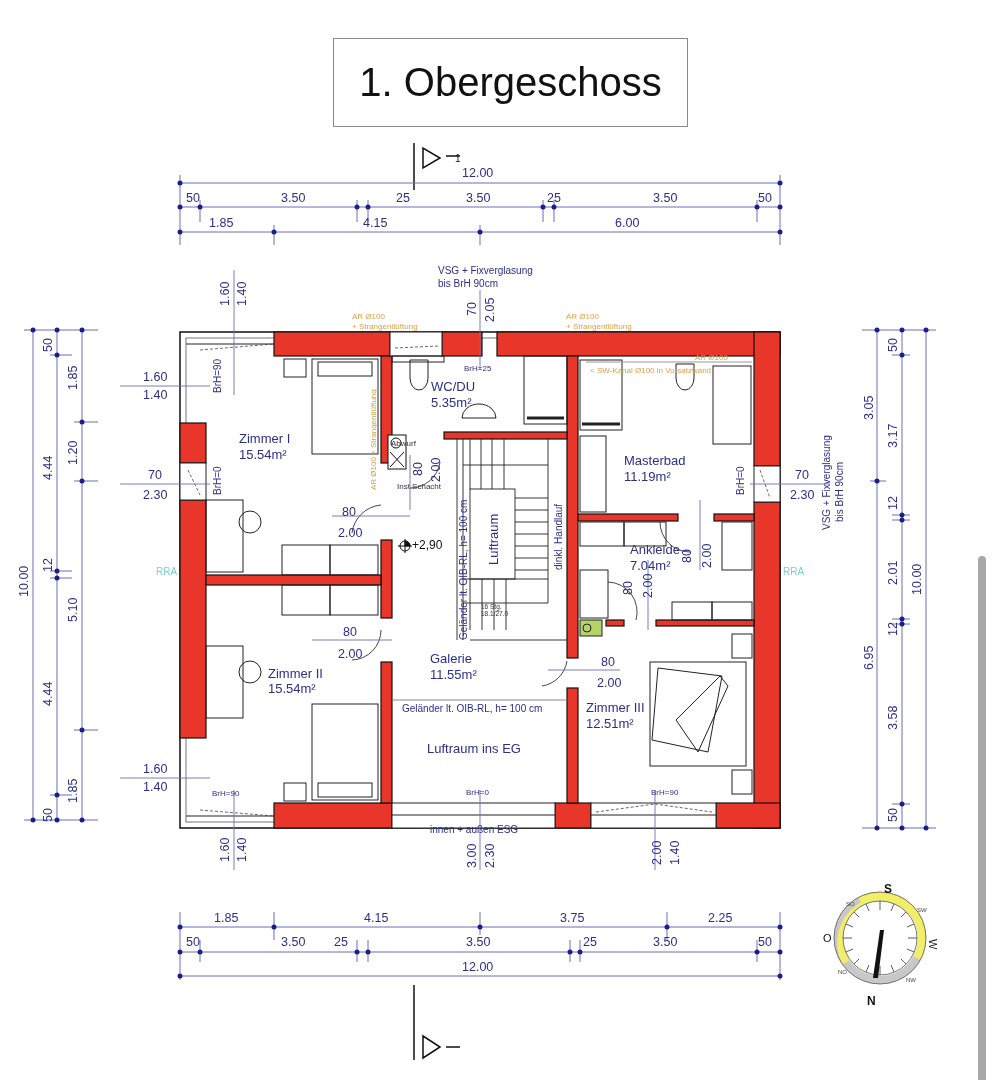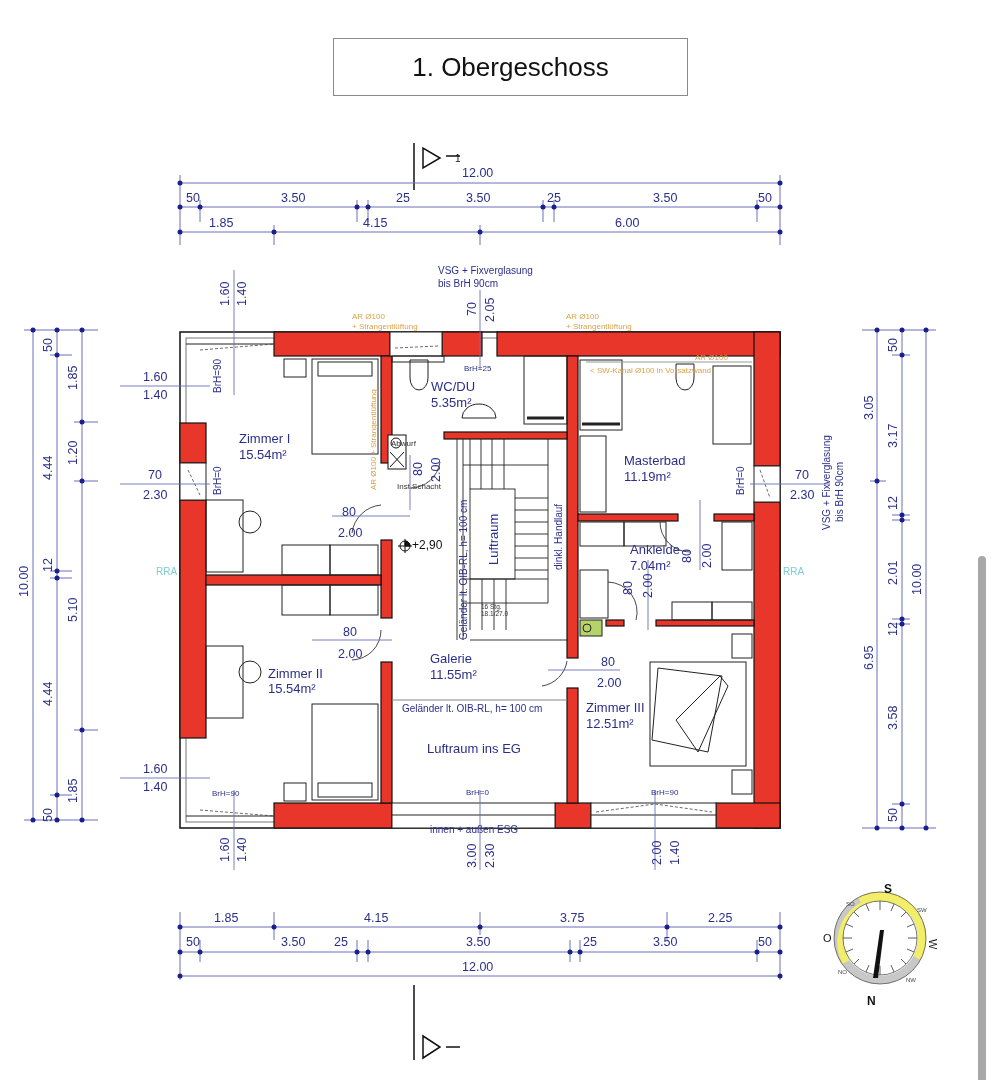--- a/index.html
+++ b/index.html
@@ -1,18 +1,18 @@
 <!DOCTYPE html>
 <html><head>
 <meta charset="utf-8">
 <style>
   html,body{margin:0;padding:0;background:#fff;}
   body{width:993px;height:1080px;position:relative;overflow:hidden;font-family:"Liberation Sans",sans-serif;}
   #plan{position:absolute;left:0;top:0;}
-  .title-box{position:absolute;left:333px;top:38px;width:355px;height:58px;border:1.5px solid #8a8a8a;box-sizing:border-box;display:flex;align-items:center;justify-content:center;font-size:26px;color:#111;font-family:"Liberation Sans",sans-serif;}
+  .title-box{position:absolute;left:333px;top:38px;width:355px;height:89px;border:1.5px solid #8a8a8a;box-sizing:border-box;display:flex;align-items:center;justify-content:center;font-size:40px;color:#111;font-family:"Liberation Sans",sans-serif;}
   .scrollbar{position:absolute;left:978px;top:556px;width:8px;height:524px;background:#a8a8a8;border-radius:4px 4px 0 0;}
   svg text{font-family:"Liberation Sans",sans-serif;}
   .dim{fill:#2b2f8a;font-size:12.5px;}
   .lbl{fill:#2b2f8a;font-size:13px;}
   .sm{fill:#2b2f8a;font-size:10px;}
   .org{fill:#d9a24a;font-size:8px;}
   .cy{fill:#7ecfcf;font-size:10px;}
 </style>
 </head>
 <body>

